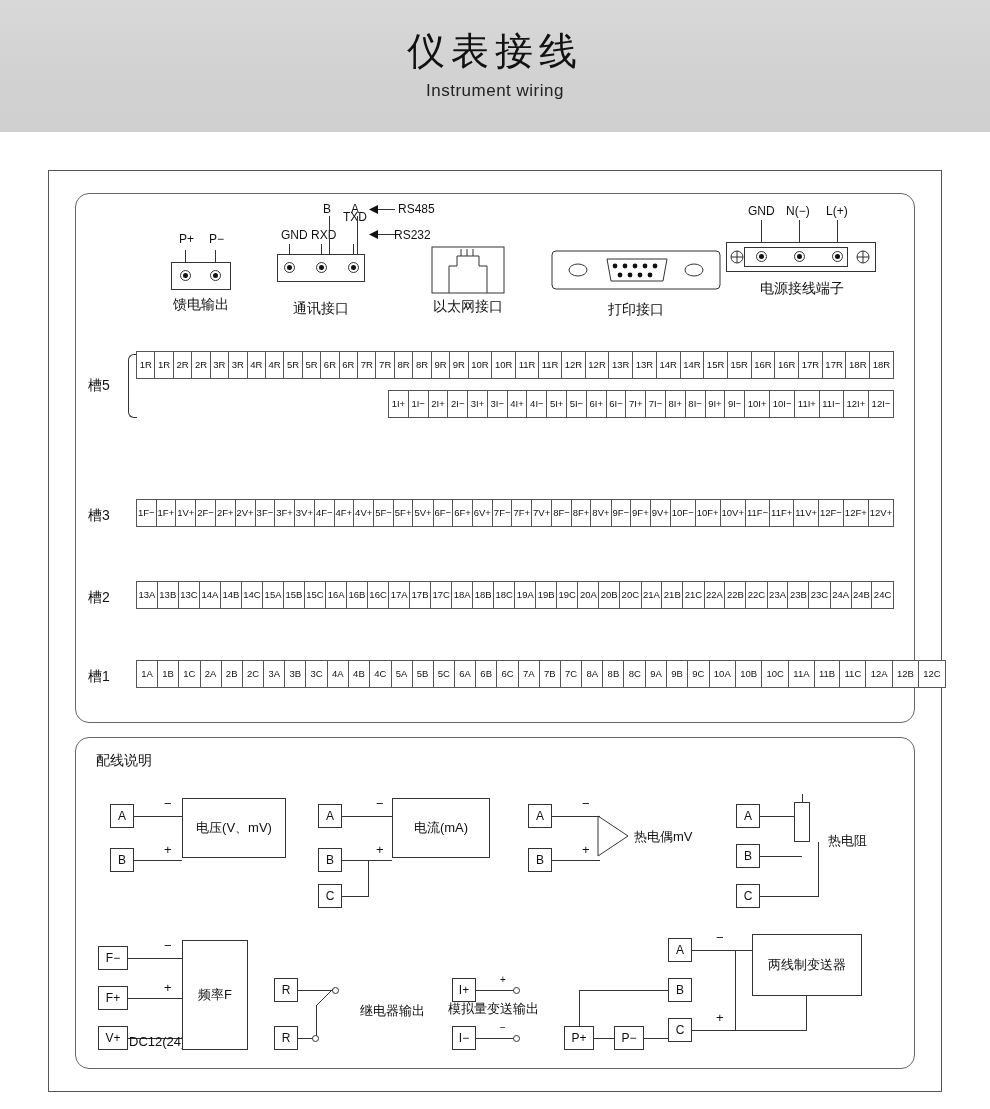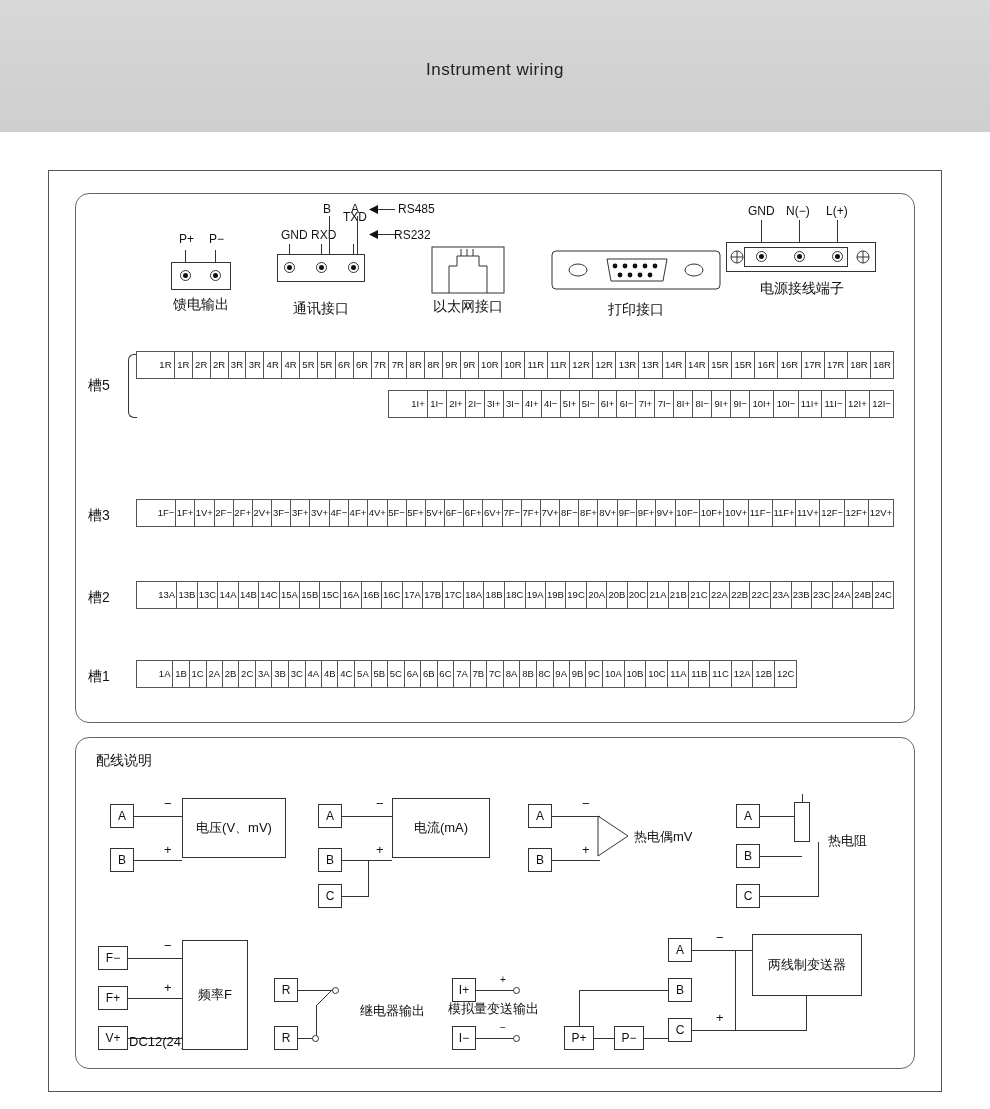--- a/index.html
+++ b/index.html
@@ -55,21 +55,21 @@
   }
   .lbl{
     position:absolute;font-size:12px;color:#111;white-space:nowrap;
   }
   .leadline{position:absolute;background:#333;}
   
   .slot-name{
     position:absolute;font-size:14px;color:#111;
   }
   .strip{
-    position:absolute;border:1px solid #555;background:#fff;display:flex;box-sizing:border-box;padding-left:20px;
+    position:absolute;border:1px solid #555;background:#fff;display:flex;box-sizing:border-box;
   }
   .strip .cell{
     flex:1 1 auto;border-right:1px solid #555;
     font-size:9.5px;line-height:1;
     display:flex;align-items:center;justify-content:center;
     box-sizing:border-box;color:#111;white-space:nowrap;
   }
   .strip .cell:last-child{border-right:none;}
   
   .brace{
@@ -98,20 +98,21 @@
   .circ{
     position:absolute;width:7px;height:7px;border:1px solid #333;border-radius:50%;
     background:#fff;box-sizing:border-box;
   }
   svg{display:block;overflow:visible;}
 </style>
 </head>
 <body>
 
 <div class="banner">
+  <div class="banner-title">仪表接线</div>
   <div class="banner-sub">Instrument wiring</div>
 </div>
 
 <div class="outer">
 
   <div class="panel panel-top">
 
     <div class="conn" style="left:95px;top:38px;">
       <div class="lbl" style="left:8px;top:0px;">P+</div>
       <div class="lbl" style="left:38px;top:0px;">P−</div>
@@ -350,21 +351,21 @@
         <div class="cell">22C</div>
         <div class="cell">23A</div>
         <div class="cell">23B</div>
         <div class="cell">23C</div>
         <div class="cell">24A</div>
         <div class="cell">24B</div>
         <div class="cell">24C</div>
       </div>
 
     <div class="slot-name" style="left:12px;top:474px;">槽1</div>
-    <div class="strip" id="slot1row0" style="left:60px;top:466px;width:661px;height:28px;">
+    <div class="strip" id="slot1row0" style="left:60px;top:466px;width:810px;height:28px;">
         <div class="cell">1A</div>
         <div class="cell">1B</div>
         <div class="cell">1C</div>
         <div class="cell">2A</div>
         <div class="cell">2B</div>
         <div class="cell">2C</div>
         <div class="cell">3A</div>
         <div class="cell">3B</div>
         <div class="cell">3C</div>
         <div class="cell">4A</div>

